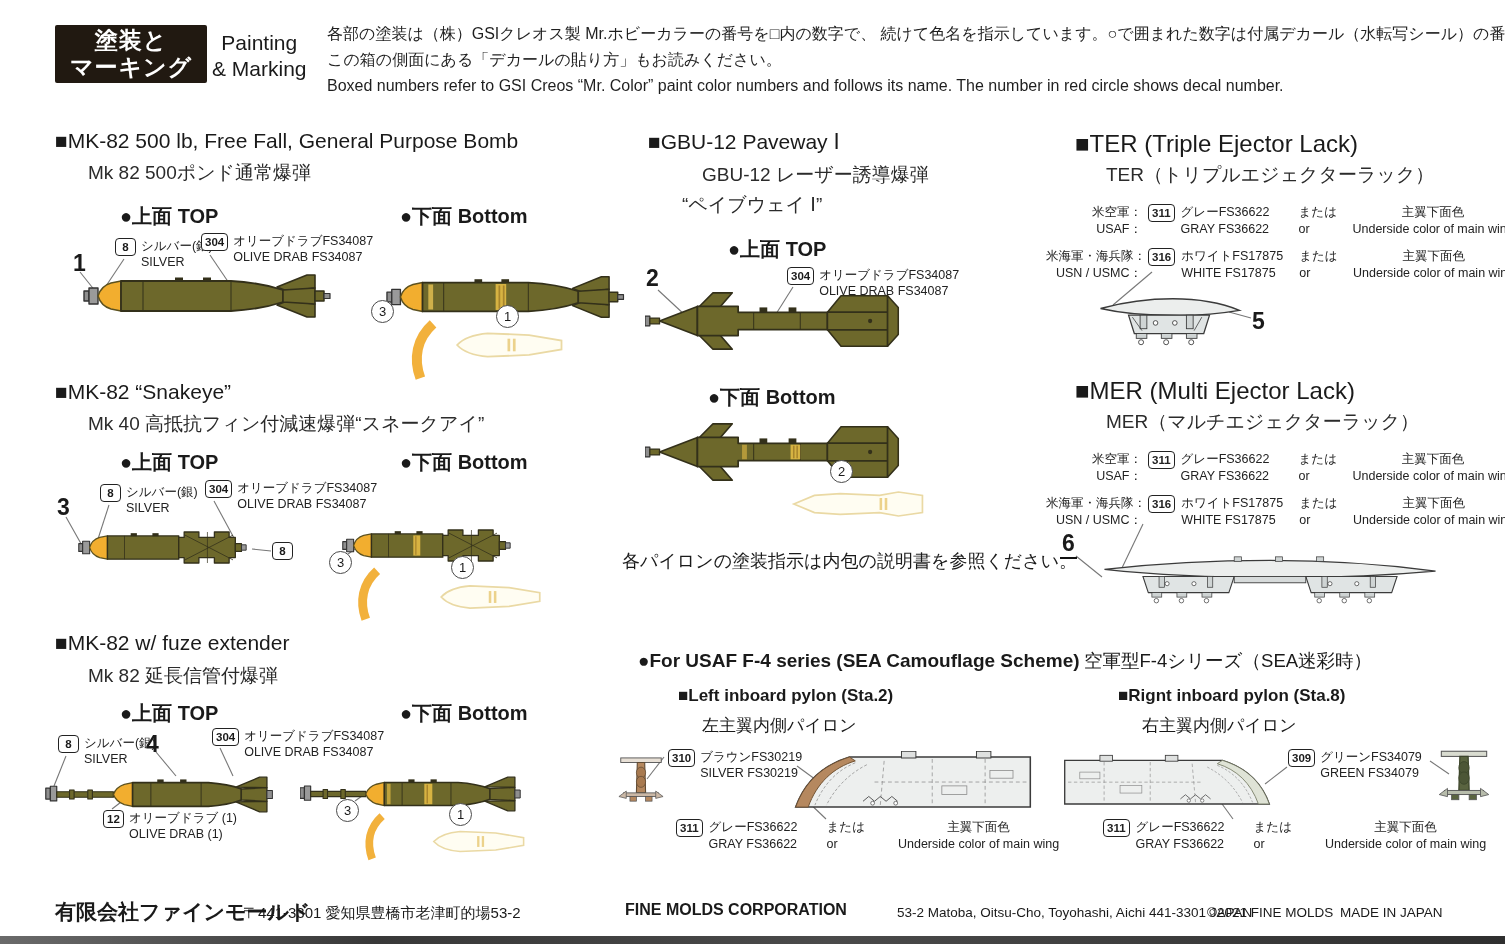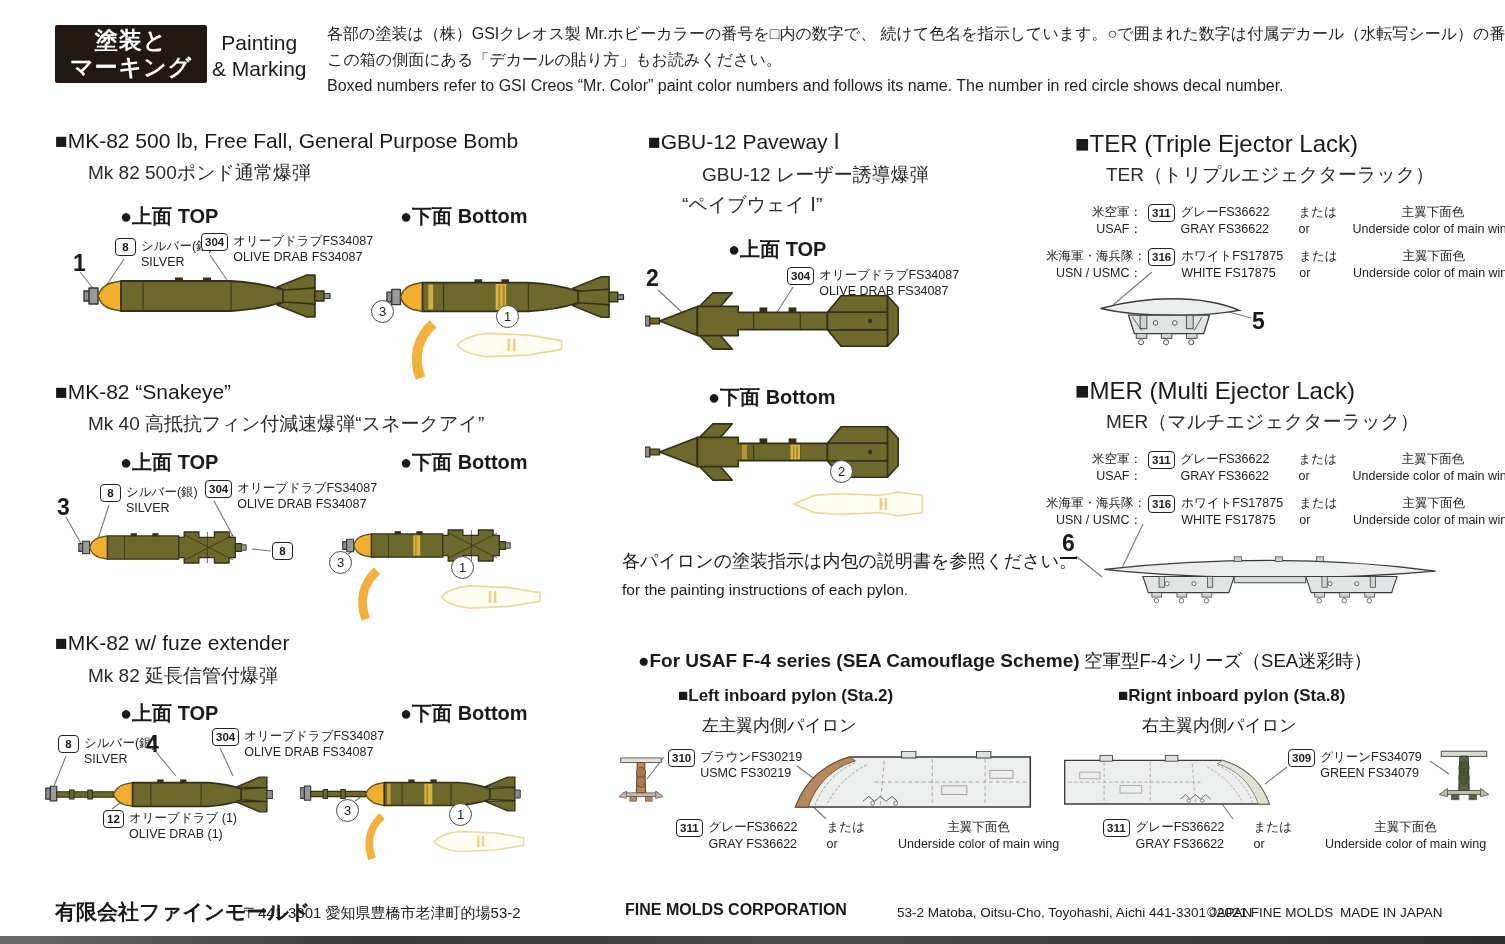--- a/index.html
+++ b/index.html
@@ -431,21 +431,20 @@
     <use href="#gbu12"></use>
     <use href="#gbu12-stripes"></use>
   </svg>
 <div class="abs circ" style="left:830px;top:460px">2</div>
 <svg class="abs" style="left:788px;top:486px" width="142" height="36" viewBox="0 0 160 42">
     <use href="#ghost2"></use>
   </svg>
 
 <div class="abs note-jp" style="left:622px;top:549px">各パイロンの塗装指示は内包の説明書を参照ください。</div>
 <div class="abs note-en" style="left:622px;top:579px">
-  <div>for the painting instructions of each pylon.</div>
 </div>
 
 <div class="abs sec-title sm" style="left:1075px;top:130px">■TER (Triple Ejector Lack)</div>
 <div class="abs sec-sub" style="left:1106px;top:162px">TER（トリプルエジェクターラック）</div>
 <div class="abs rrow" style="left:1046px;top:204px">
   <div class="svc">
       <div>米空軍：</div>
       <div>USAF：</div>
     </div>
   <span class="boxnum">311</span>
@@ -540,21 +539,21 @@
 <div class="abs pyl-t" style="left:1118px;top:686px">■Rignt inboard pylon (Sta.8)</div>
 <div class="abs pyl-s" style="left:1142px;top:714px">右主翼内側パイロン</div>
 
 <svg class="abs" style="left:618px;top:749px" width="46" height="62" viewBox="0 0 50 64">
     <use href="#iconL"></use>
   </svg>
 <div class="abs callout" style="left:668px;top:749px">
   <span class="boxnum">310</span>
   <div class="ct">
       <div>ブラウンFS30219</div>
-      <div>USMC FS30219</div>
+      <div>SILVER FS30219</div>
     </div>
 </div>
 <svg class="abs" style="left:788px;top:751px" width="250" height="64" viewBox="0 0 260 66">
     <use href="#pylonL"></use>
   </svg>
 <div class="abs rrow" style="left:676px;top:819px">
   <span class="boxnum">311</span>
   <div class="cname">
       <div>グレーFS36622</div>
       <div>GRAY FS36622</div>

